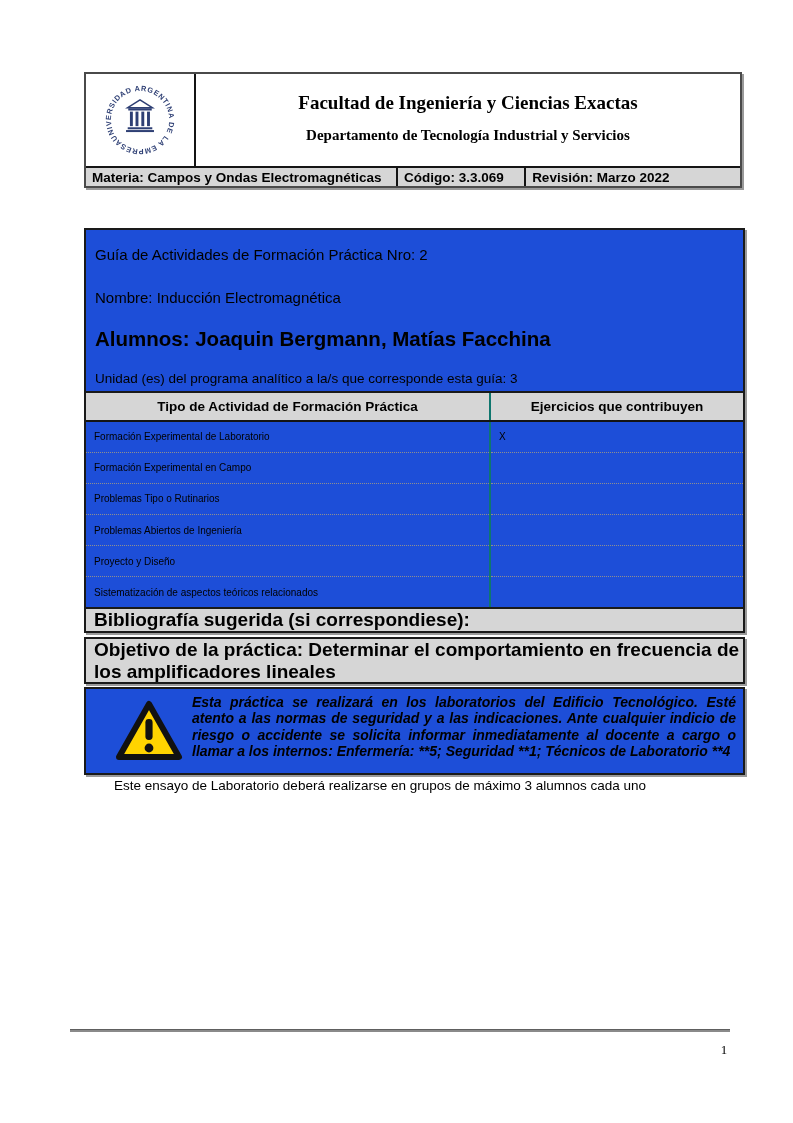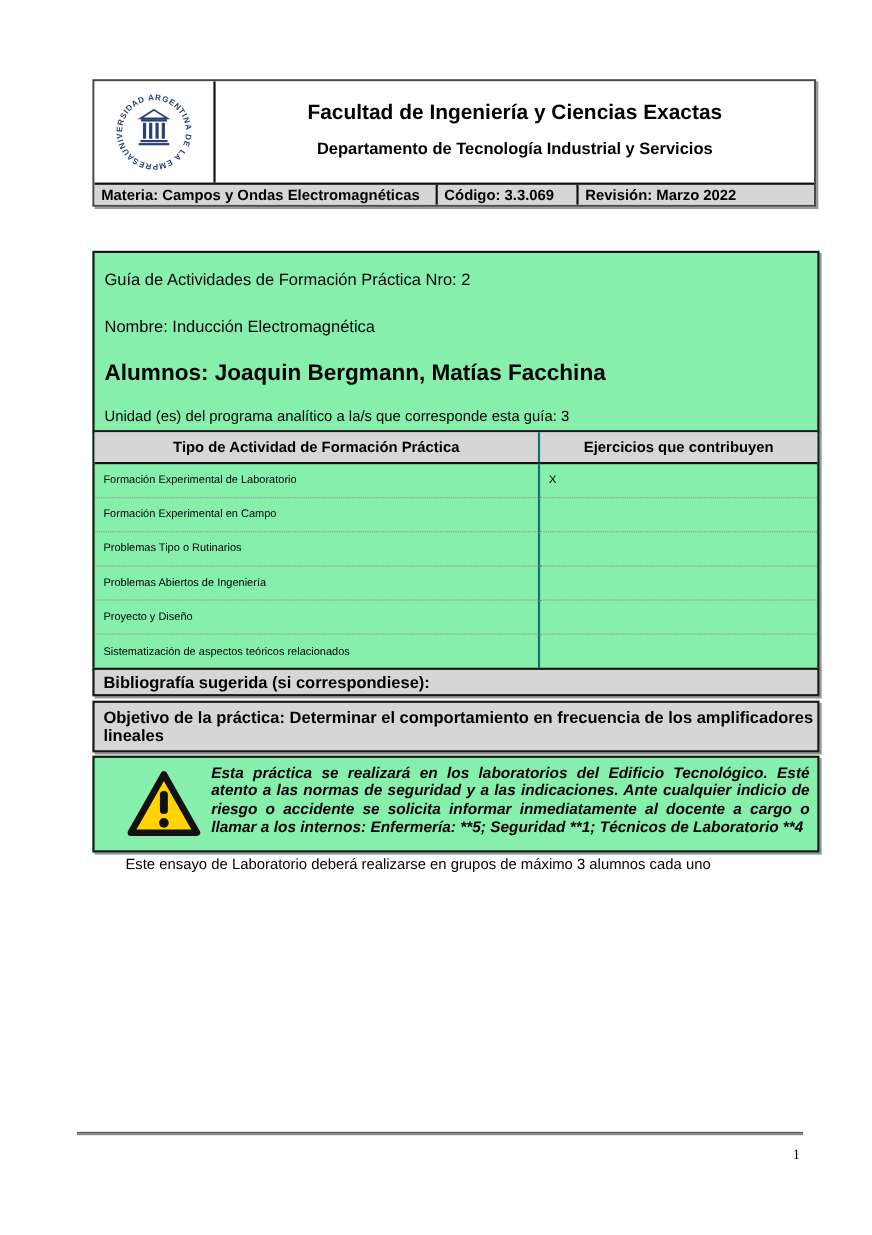--- a/index.html
+++ b/index.html
@@ -20,42 +20,42 @@
     box-shadow: 2px 2px 0 #9a9a9a;
     background: #fff;
   }
   .header-top { display: flex; height: 92px; background: #fff; }
   .logo-cell {
     width: 110px; border-right: 2px solid #141414;
     display: flex; align-items: center; justify-content: center;
   }
   .title-cell {
     flex: 1; display: flex; flex-direction: column;
-    align-items: center; justify-content: space-evenly; padding: 6px 0 10px 0;
+    align-items: center; justify-content: space-evenly; padding: 6px 0 10px 0; font-family: Liberation Serif, serif;
   }
   .header-title { font-size: 19px; font-weight: bold; }
   .header-subtitle { font-size: 15px; font-weight: bold; }
   .header-bottom {
     display: flex; height: 20px; background: #d6d6d6;
     border-top: 2px solid #141414; font-size: 13.5px; font-weight: bold;
   }
   .header-bottom .cell {
     display: flex; align-items: center; padding-left: 6px;
     border-right: 2px solid #141414;
   }
   .cell-materia { width: 47.7%; }
   .cell-codigo  { width: 19.6%; }
   .cell-revision{ flex: 1; border-right: none !important; text-align: center; }
 
   
   .docbox {
     position: absolute; left: 84px; width: 661px;
     border: 2px solid #1a1a1a;
     box-shadow: 2px 2px 0 #9a9a9a;
-    background: #86efac;
+    background: #1d4ed8;
   }
   #box-guide { top: 228px; height: 165px; padding: 8px 10px 0 9px; }
   .guide-line1 { font-size: 15px; margin-top: 8px; }
   .guide-line2 { font-size: 15px; margin-top: 26px; }
   .guide-line3 { font-size: 20.5px; font-weight: bold; margin-top: 21px; }
   .guide-line4 { font-size: 13.5px; margin-top: 20px; }
 
   #box-activities { top: 391px; height: 219px; }
   table.activities { width: 100%; height: 100%; border-collapse: collapse; }
   table.activities th {
@@ -66,21 +66,21 @@
   table.activities th.col-tipo, table.activities td.col-tipo {
     width: 61.5%; border-right: 2px solid #0f766e;
   }
   table.activities td {
     font-size: 10px; height: 31px; vertical-align: middle;
     padding-left: 8px; border-bottom: 1px dotted #8f8f8f;
   }
   table.activities tr:last-child td { border-bottom: none; }
 
   .graybar {
-    background: #d6d6d6; font-weight: bold; font-size: 15px;
+    background: #d6d6d6; font-weight: bold; font-size: 19px;
     display: flex; align-items: center; padding-left: 8px;
   }
   #box-biblio   { top: 607px; height: 26px; }
   #box-objetivo { top: 637px; height: 47px; }
 
   #box-warning { top: 687px; height: 88px; display: flex; padding-left: 22px; }
   .warning-icon-cell {
     width: 82px; display: flex; align-items: center; justify-content: center;
   }
   .warning-text {

